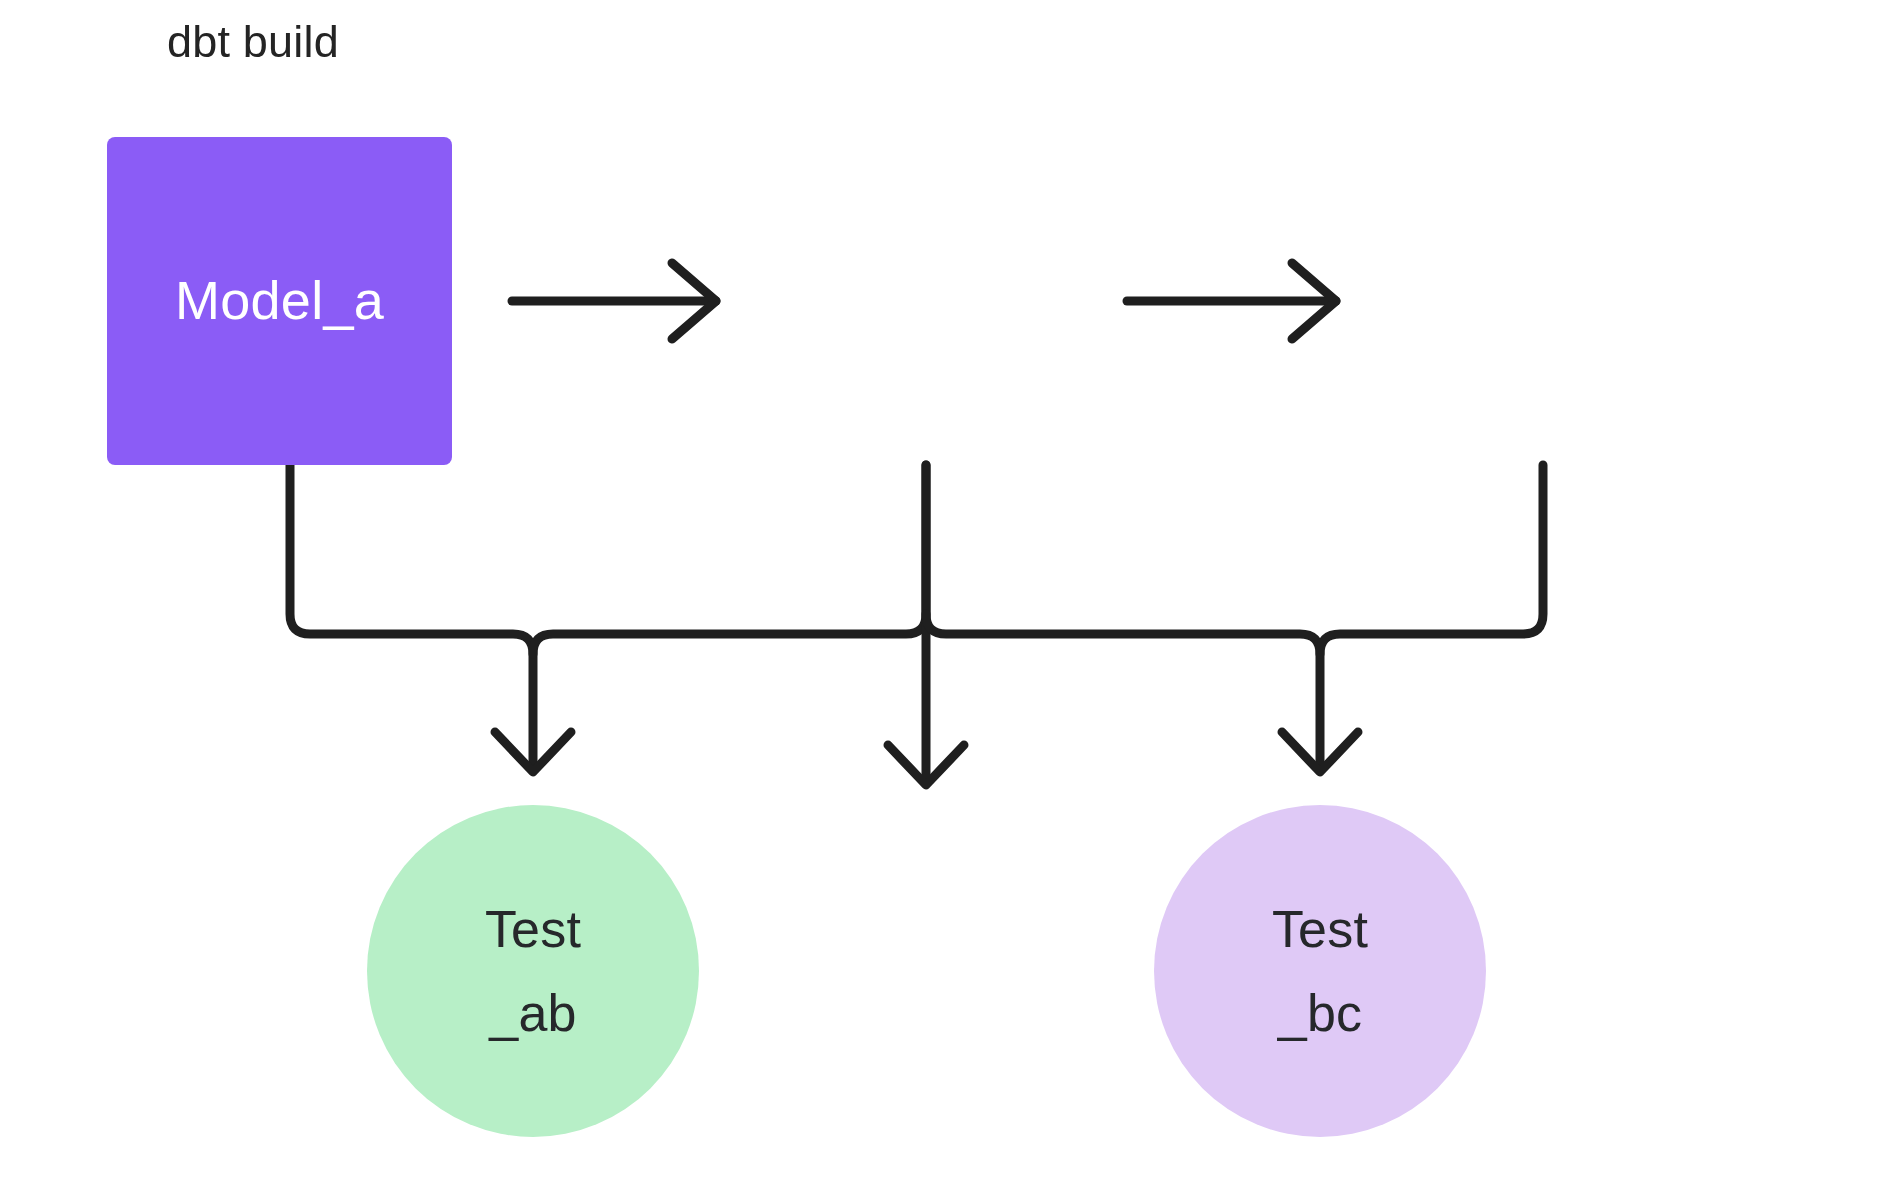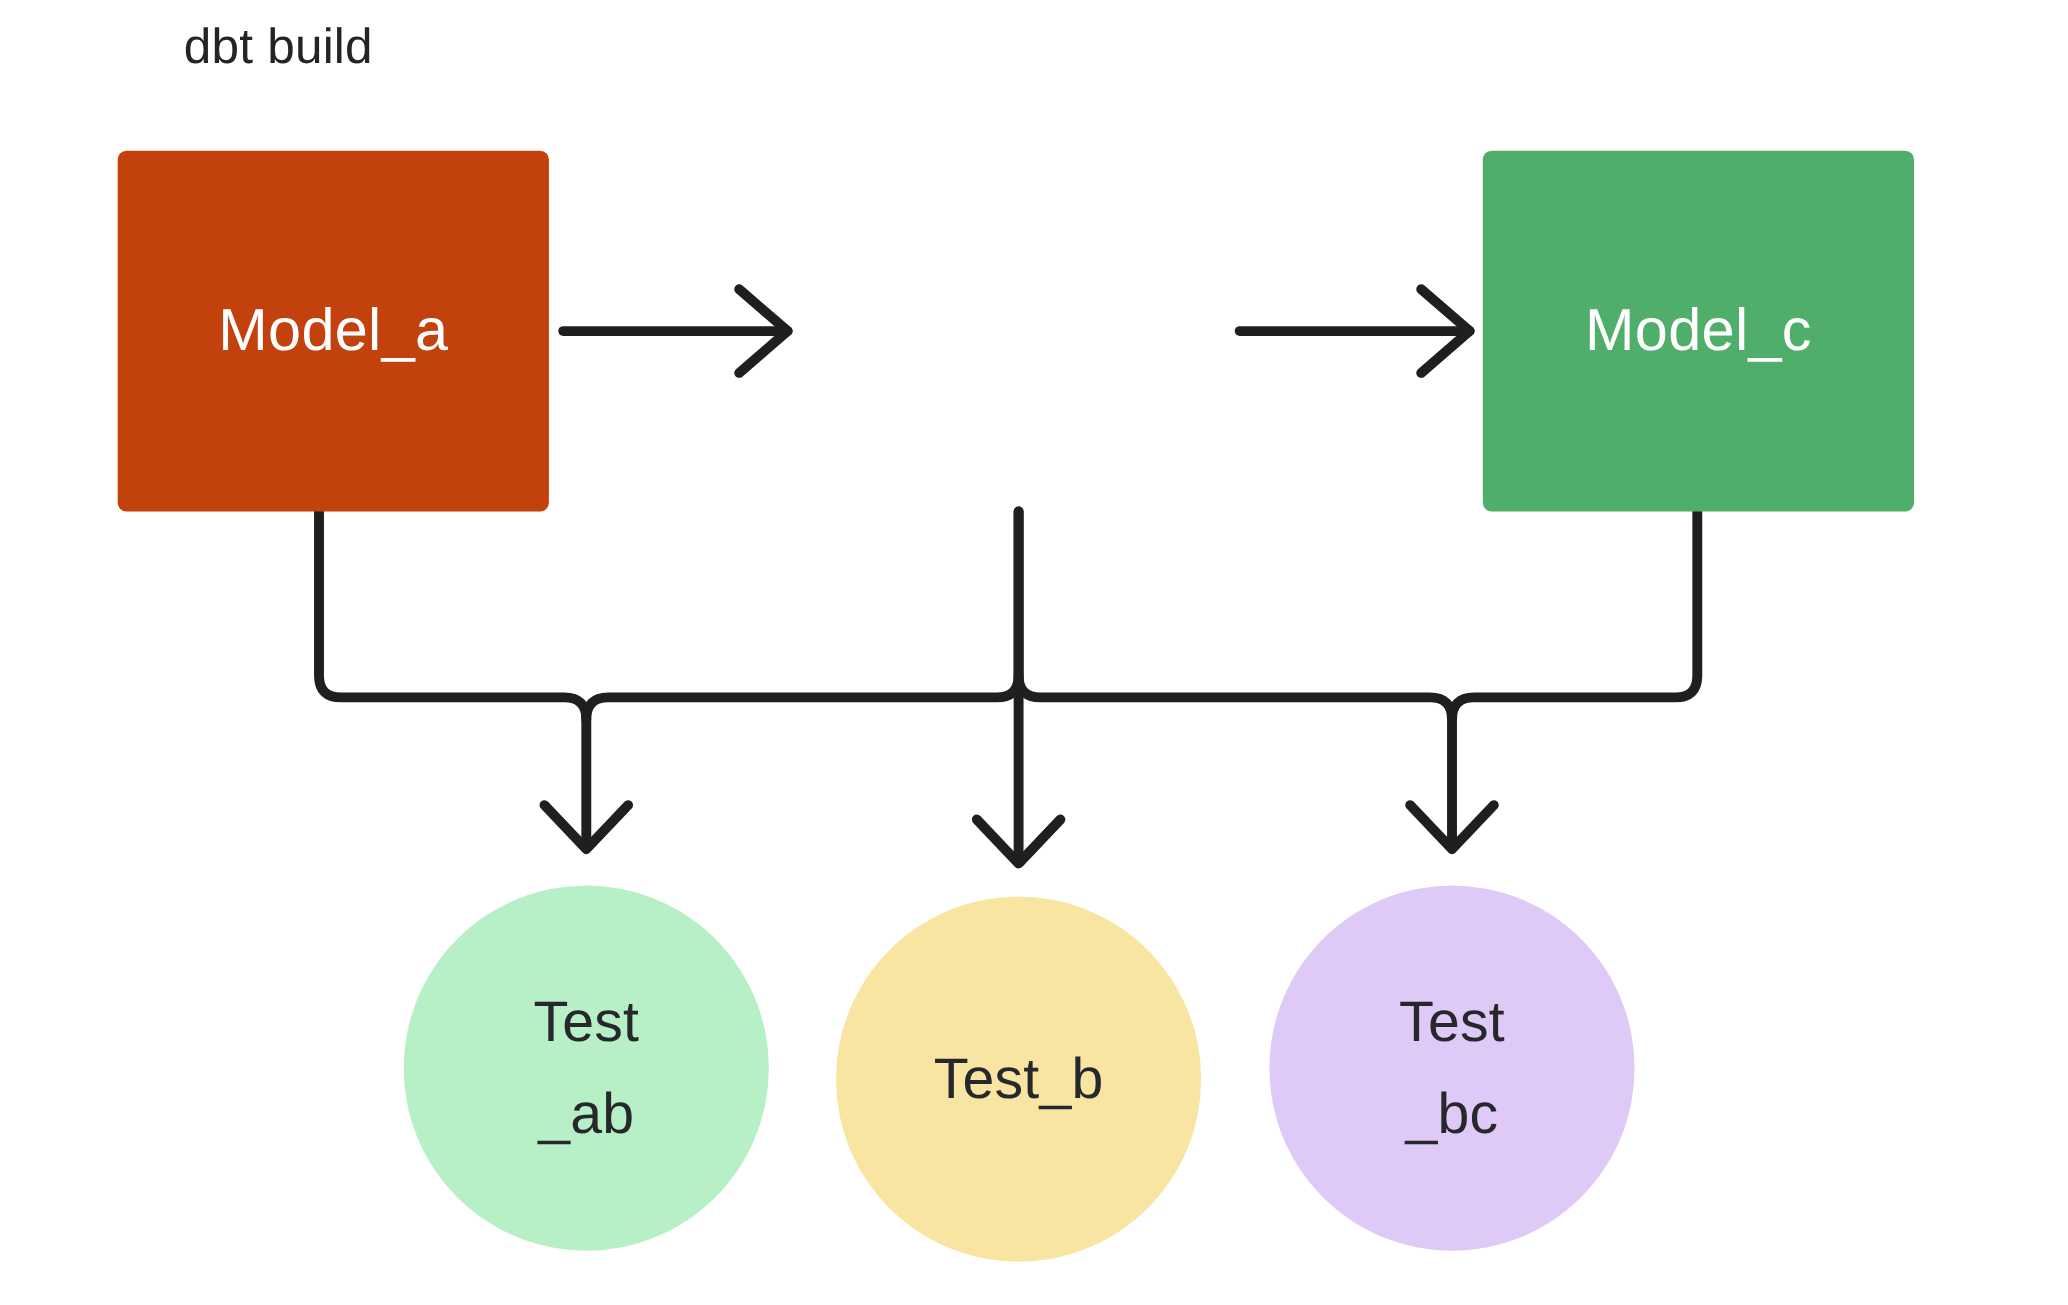--- a/index.html
+++ b/index.html
@@ -40,21 +40,21 @@
     display: flex;
     align-items: center;
     justify-content: center;
     border-radius: 8px;
     color: #ffffff;
     font-size: 54px;
     line-height: 1.1;
     letter-spacing: 0.3px;
     white-space: nowrap;
   }
-  #node-model-a { left: 107px; top: 137px; width: 392px; height: 328px; background: #c2410c; }
+  #node-model-a { left: 107px; top: 137px; width: 345px; height: 328px; background: #8b5cf6; }
   #node-model-b { left: 728px; top: 137px; width: 394px; height: 328px; background: #4a96f0; }
   #node-model-c { left: 1348px; top: 137px; width: 392px; height: 328px; background: #4eae6a; }
 
   .test-node {
     position: absolute;
     display: flex;
     flex-direction: column;
     align-items: center;
     justify-content: center;
     border-radius: 50%;
@@ -114,31 +114,25 @@
       </g>
 
     </g>
   </svg>
 
   <div class="model-node" id="node-model-a">
     <span class="node-label">Model_a</span>
   </div>
 
 
-  <div class="model-node" id="node-model-c">
-    <span class="node-label">Model_c</span>
-  </div>
 
   <div class="test-node" id="node-test-ab">
     <span class="node-label">Test</span>
     <span class="node-label">_ab</span>
   </div>
 
-  <div class="test-node" id="node-test-b">
-    <span class="node-label">Test_b</span>
-  </div>
 
   <div class="test-node" id="node-test-bc">
     <span class="node-label">Test</span>
     <span class="node-label">_bc</span>
   </div>
 
 </div>
 
 </body></html>

